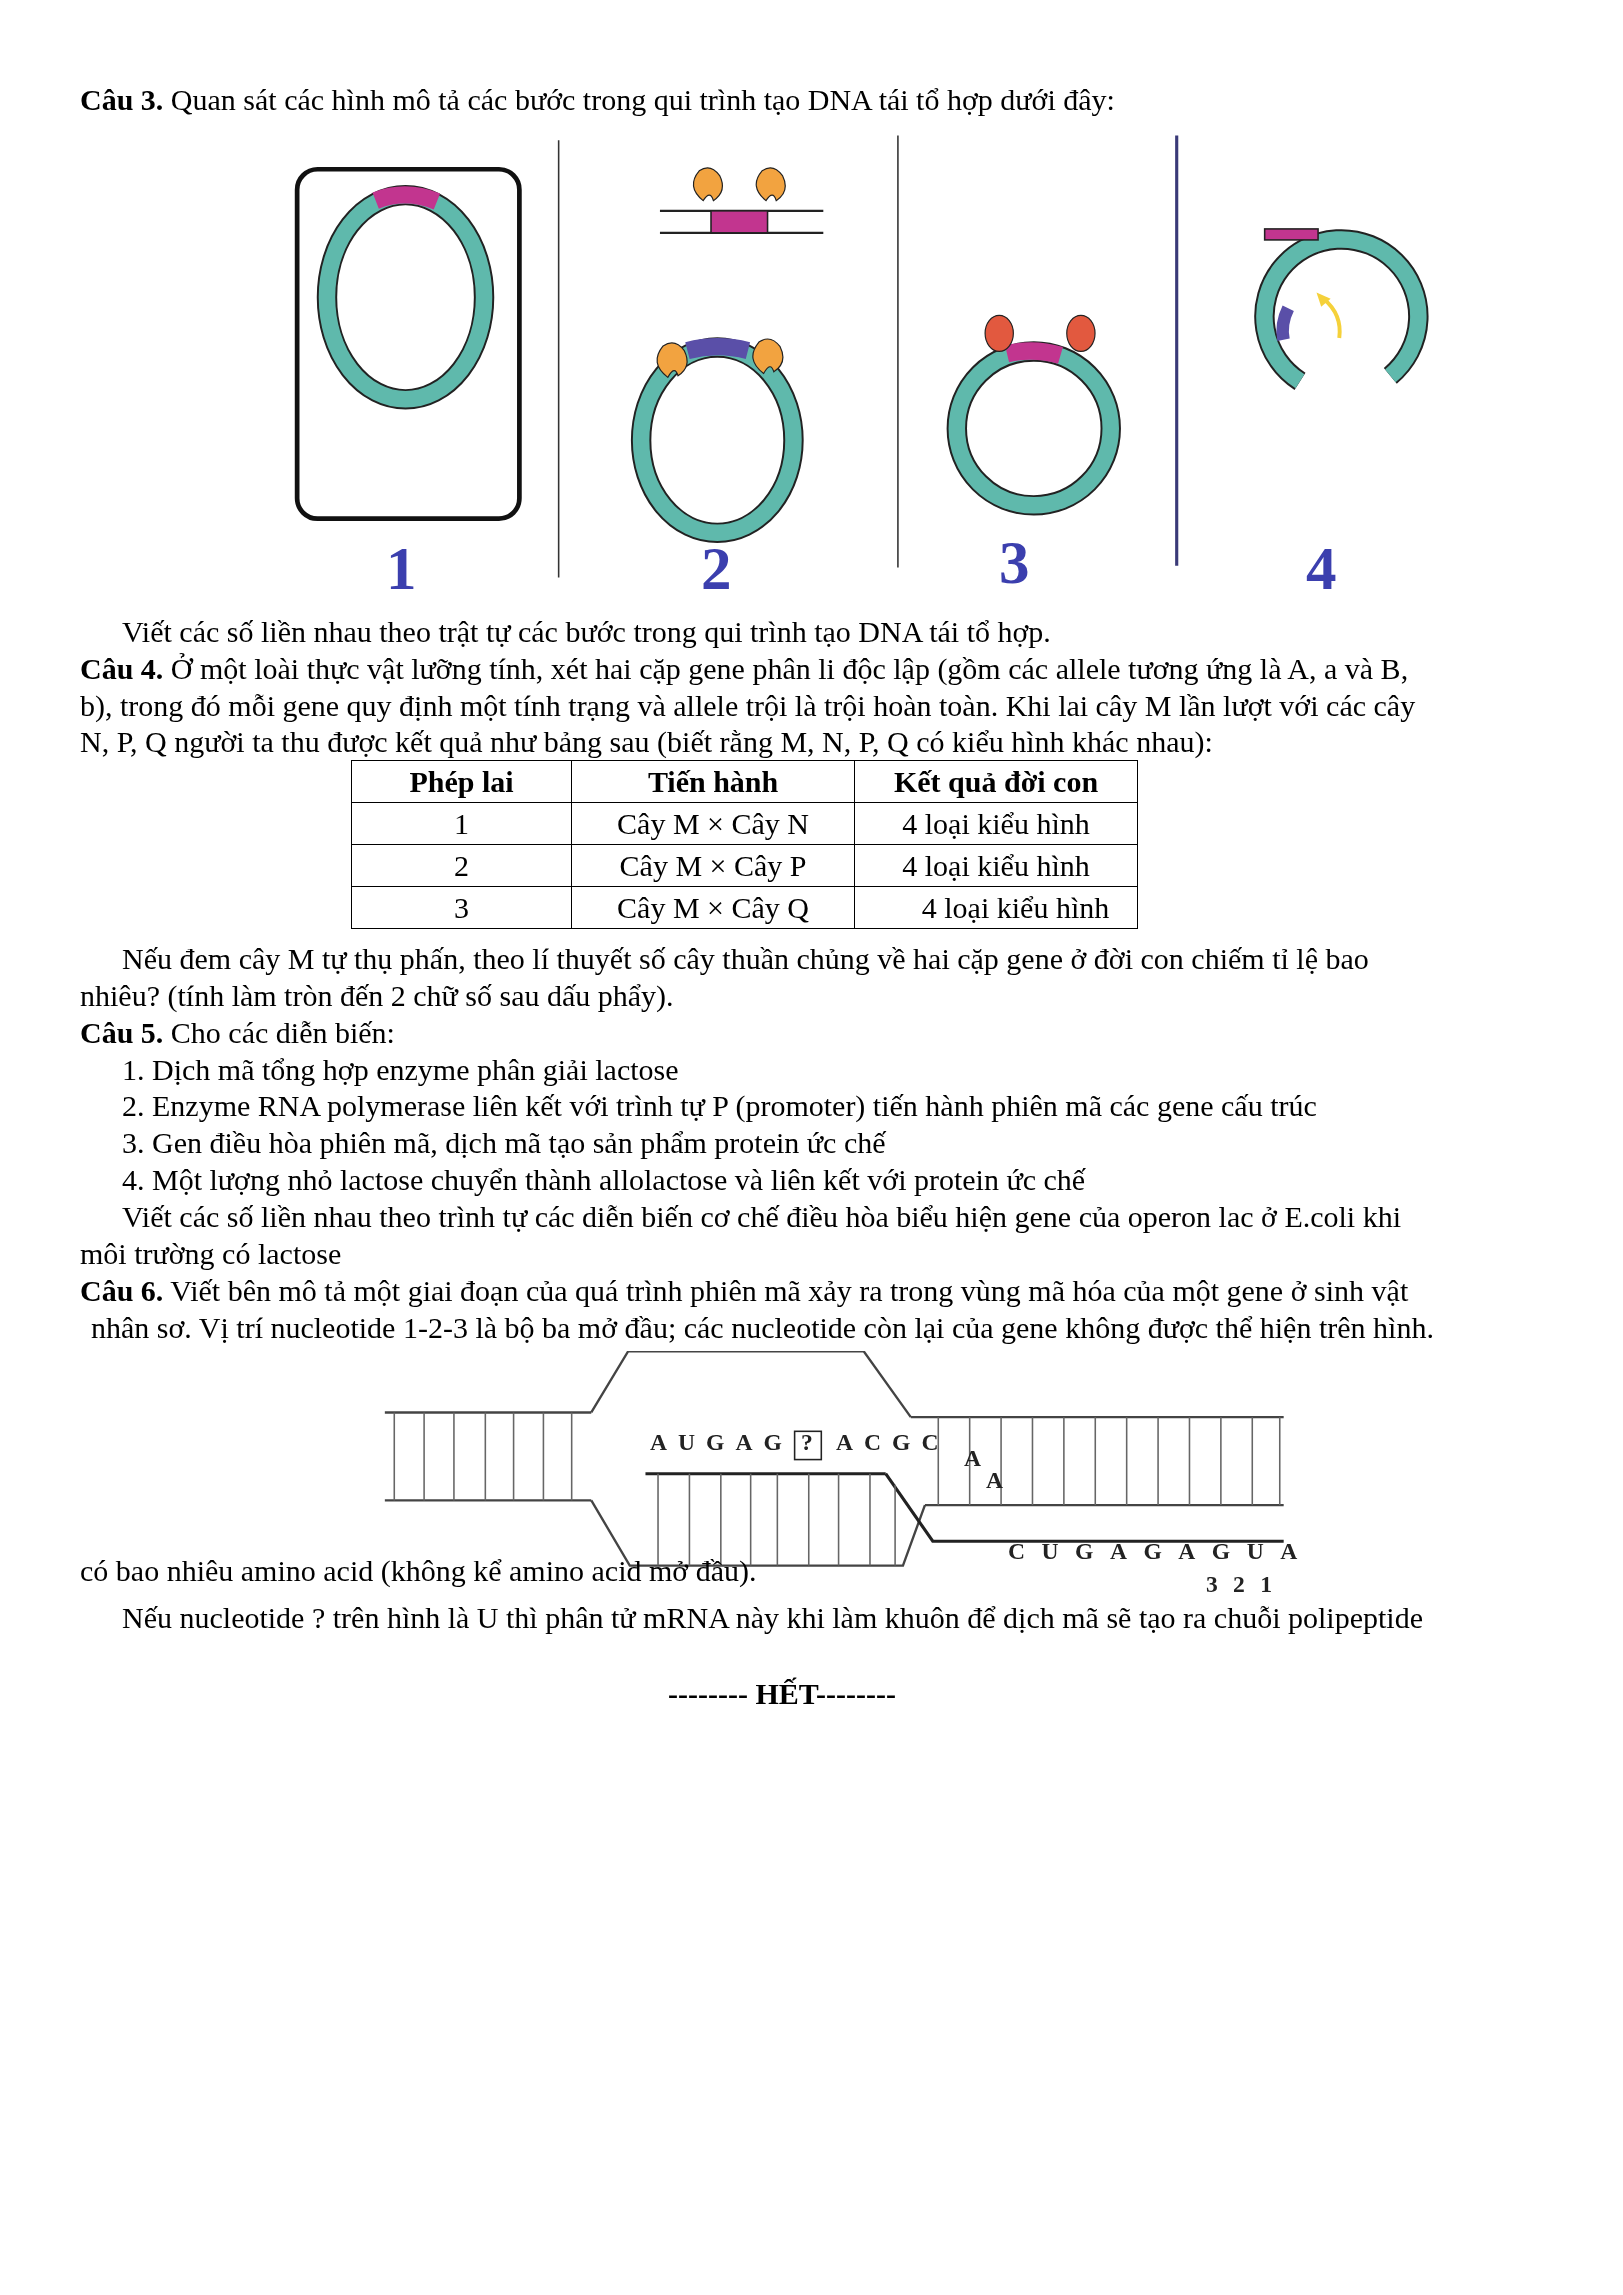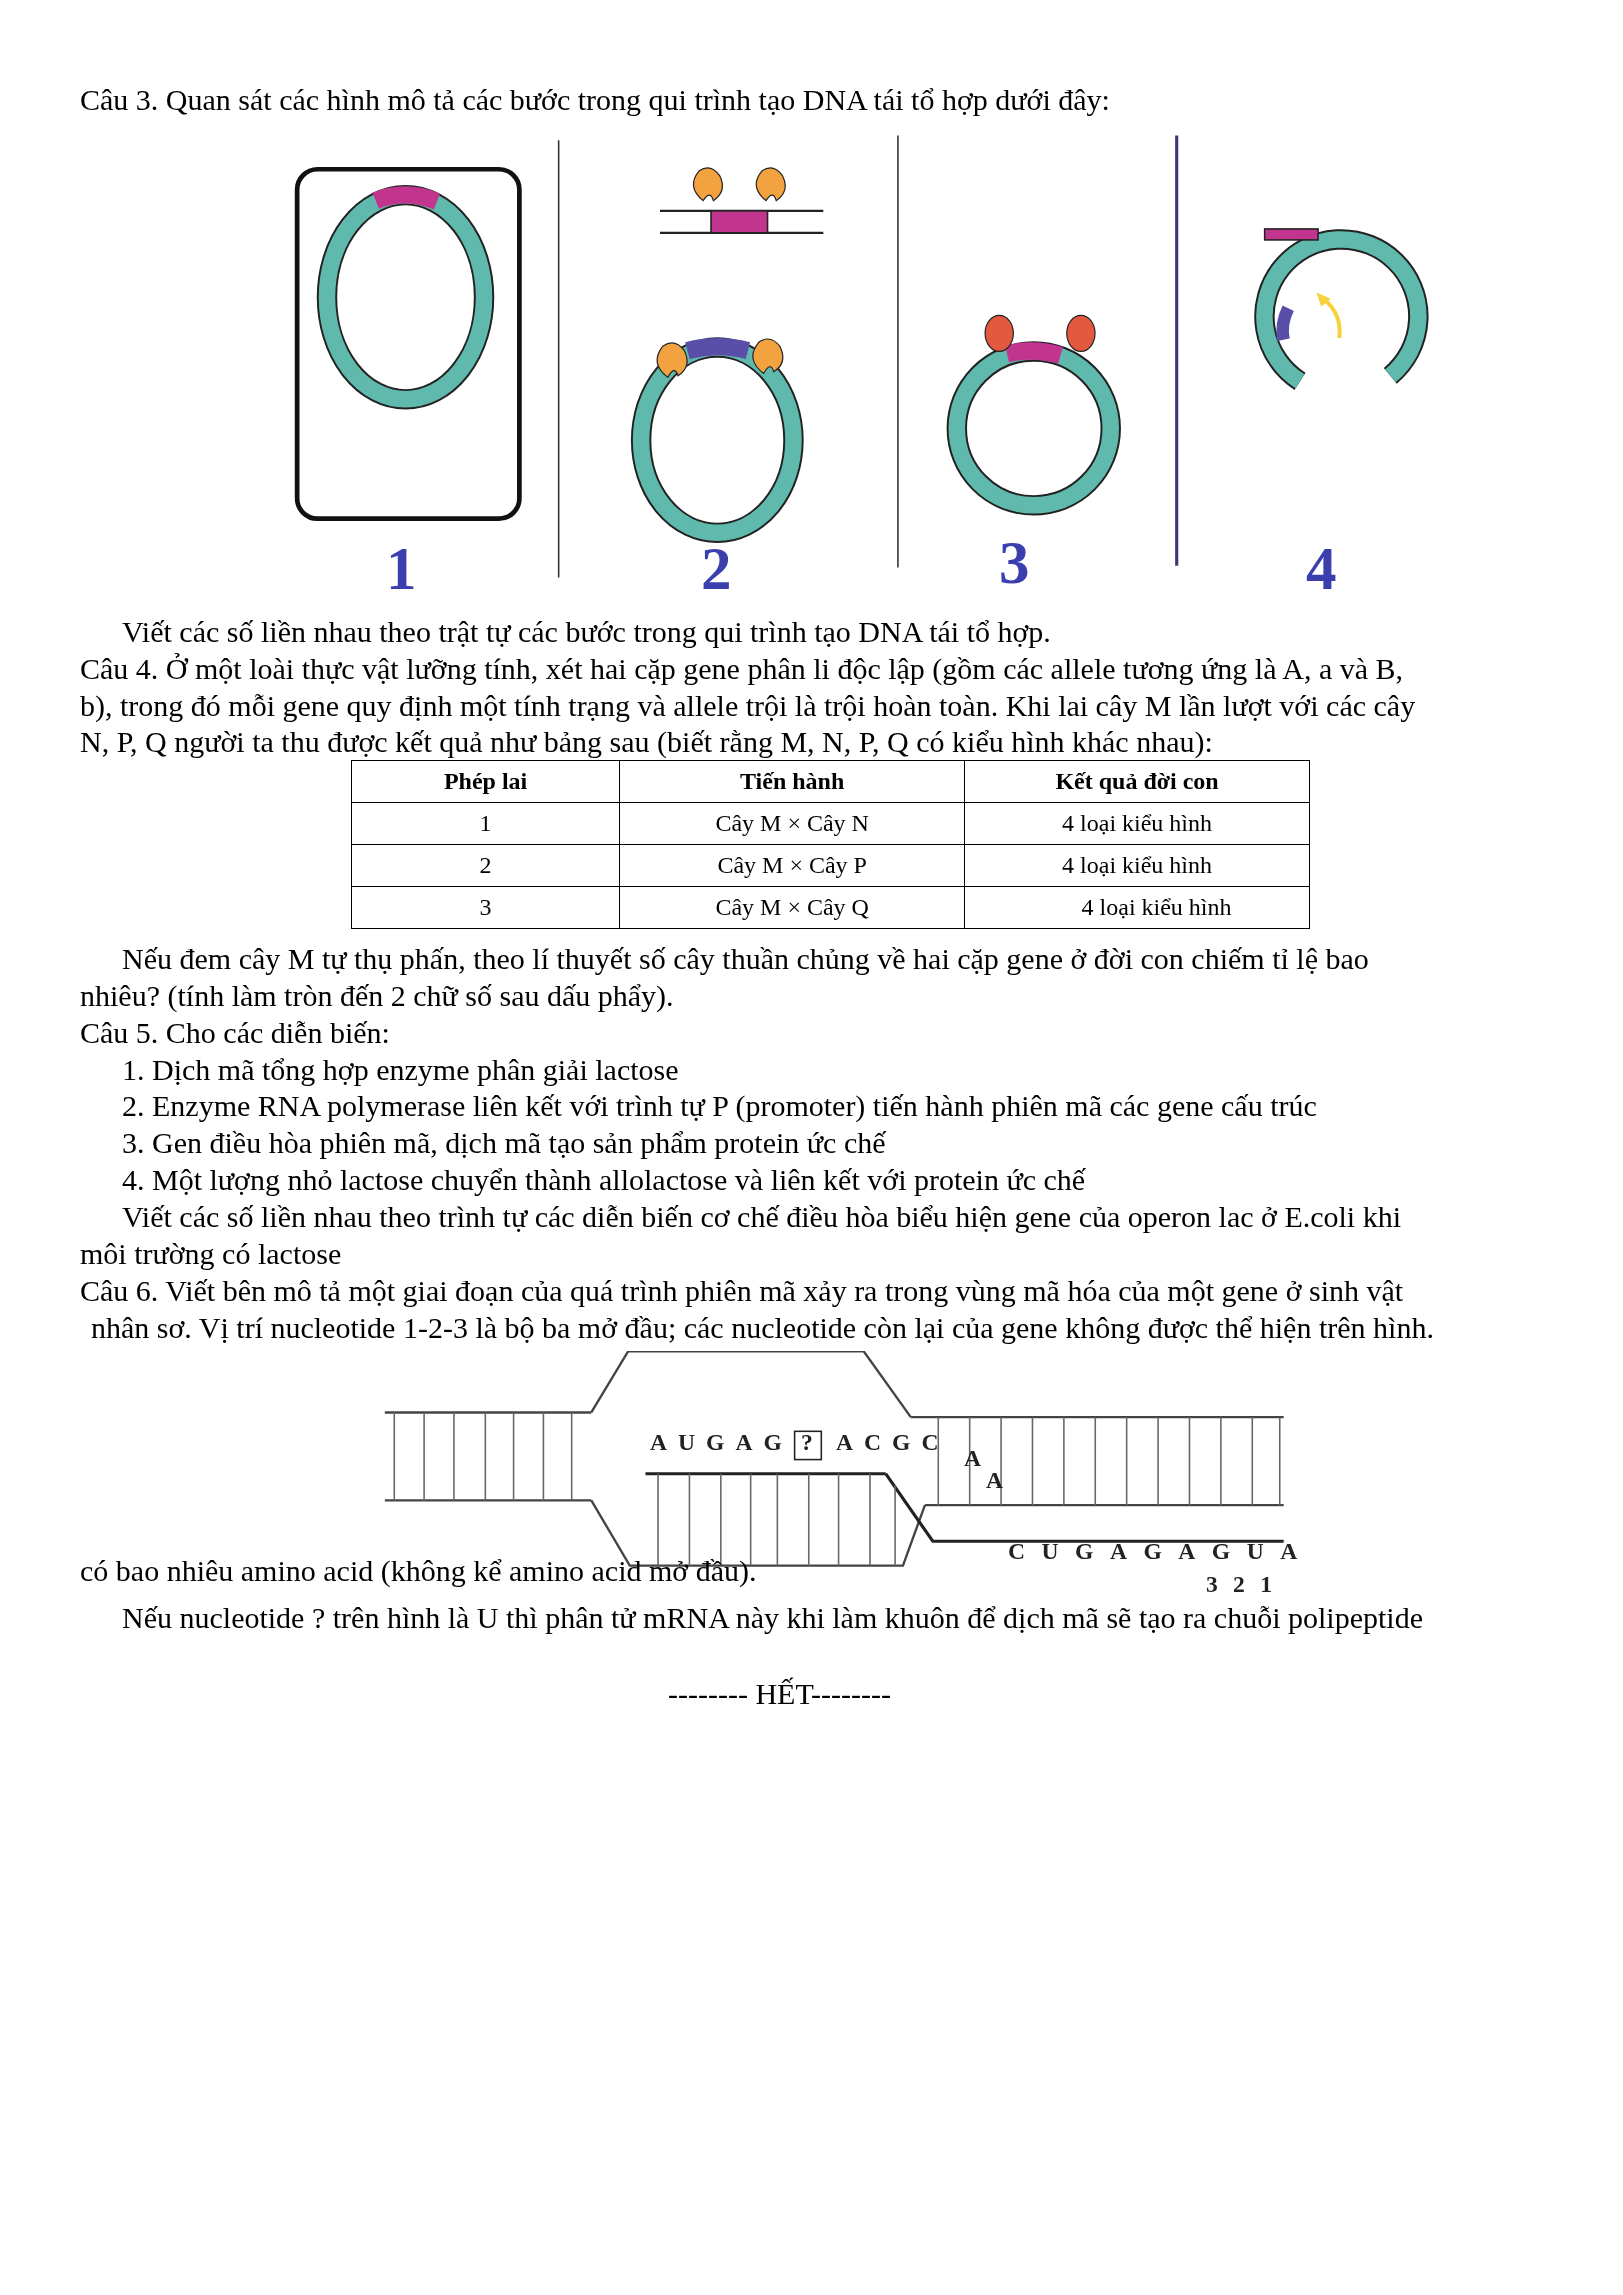--- a/index.html
+++ b/index.html
@@ -1,22 +1,22 @@
 <!DOCTYPE html>
 <html style="font-size:12.6px"><head>
 <meta charset="utf-8">
 <style>
   html,body{margin:0;padding:0;background:#fff;}
   body{width:1623px;height:2295px;position:relative;overflow:hidden;
        font-family:"Liberation Serif","DejaVu Serif",serif;color:#000;}
   .line{position:absolute;left:80px;font-size:30px;line-height:36px;white-space:nowrap;}
   .ind{left:122px;}
-  .b{font-weight:normal;text-align:center;}
+  .b{font-weight:bold;text-align:center;}
   .fig{position:absolute;}
-  table.res{position:absolute;left:351px;top:760px;width:959px;border-collapse:collapse;font-size:24px;}
+  table.res{position:absolute;left:351px;top:760px;width:787px;border-collapse:collapse;font-size:30px;}
   table.res td,table.res th{border:1.6px solid #000;height:41px;padding:0;text-align:center;line-height:41px;}
   table.res th{font-weight:bold;}
   .stepnum{position:absolute;font-family:"Liberation Serif",serif;font-weight:bold;font-size:61px;color:#3b3fae;}
   .seq{position:absolute;font-family:"Liberation Serif",serif;font-size:23.6px;letter-spacing:11px;font-weight:bold;color:#222;}
 </style>
 </head>
 <body>
 
 <div class="line" style="top:82px;">
   <span class="b">Câu 3.</span><span> Quan sát các hình mô tả các bước trong qui trình tạo DNA tái tổ hợp dưới đây:</span>

